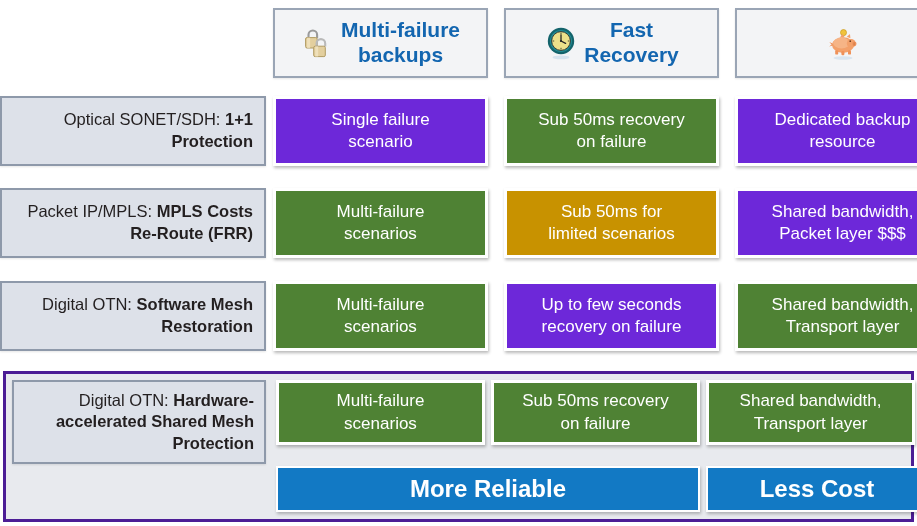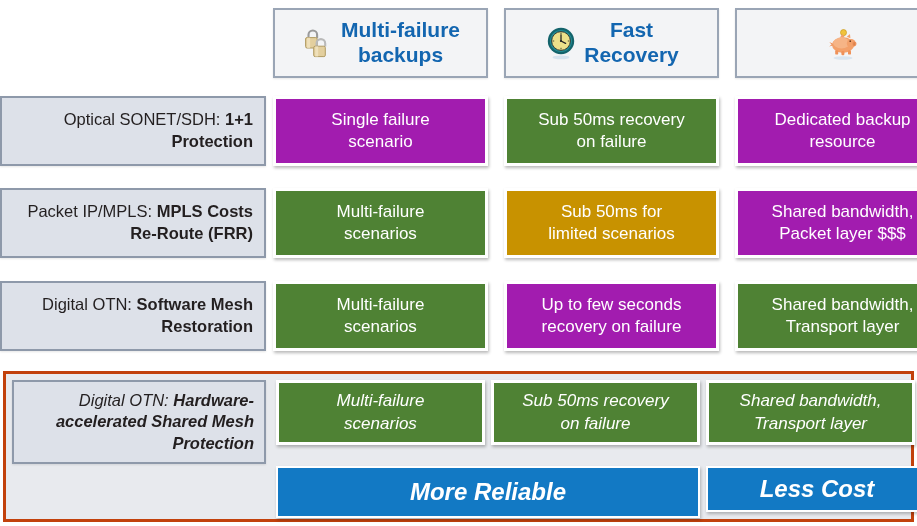--- a/index.html
+++ b/index.html
@@ -104,35 +104,34 @@
     display: flex;
     align-items: center;
     justify-content: center;
     text-align: center;
     color: #ffffff;
     font-size: 17px;
     line-height: 1.3;
     white-space: pre-line;
     box-shadow: 1px 2px 3px rgba(0,0,0,0.28);
   }
-  .cell.red   { background: #a21caf; }
+  .cell.red   { background: #6d28d9; }
   .cell.green { background: #4f8234; }
   .cell.gold  { background: #c89200; }
 
   
   .highlight-panel {
     position: absolute;
     left: 3px;
     top: 371px;
     width: 911px;
     height: 151px;
     box-sizing: border-box;
-    border: 3px solid #c2410c;
+    border: 3px solid #4c1d95;
     background: #e8eaee;
-    font-style: italic;
   }
 
   .hl-inner {
     position: absolute;
     left: 0; top: 0;
     width: 905px;
     height: 145px;
   }
 
   .hl-label {
@@ -332,19 +331,19 @@
         <span><span>Digital OTN: </span><b>Hardware-accelerated Shared Mesh Protection</b></span>
       </div>
 
       <div class="cell green hl-cell" style="left:270px; width:209px;">Multi-failure
 scenarios</div>
       <div class="cell green hl-cell" style="left:485px; width:209px;">Sub 50ms recovery
 on failure</div>
       <div class="cell green hl-cell" style="left:700px; width:209px;">Shared bandwidth,
 Transport layer</div>
 
-      <div class="banner" style="left:270px; top:92px; width:424px; height:52px;">More Reliable</div>
+      <div class="banner" style="left:270px; top:92px; width:424px; height:46px;">More Reliable</div>
       <div class="banner" style="left:700px; top:92px; width:222px; height:46px;">Less Cost</div>
 
     </div>
   </div>
 
 </div>
 
 </body></html>

